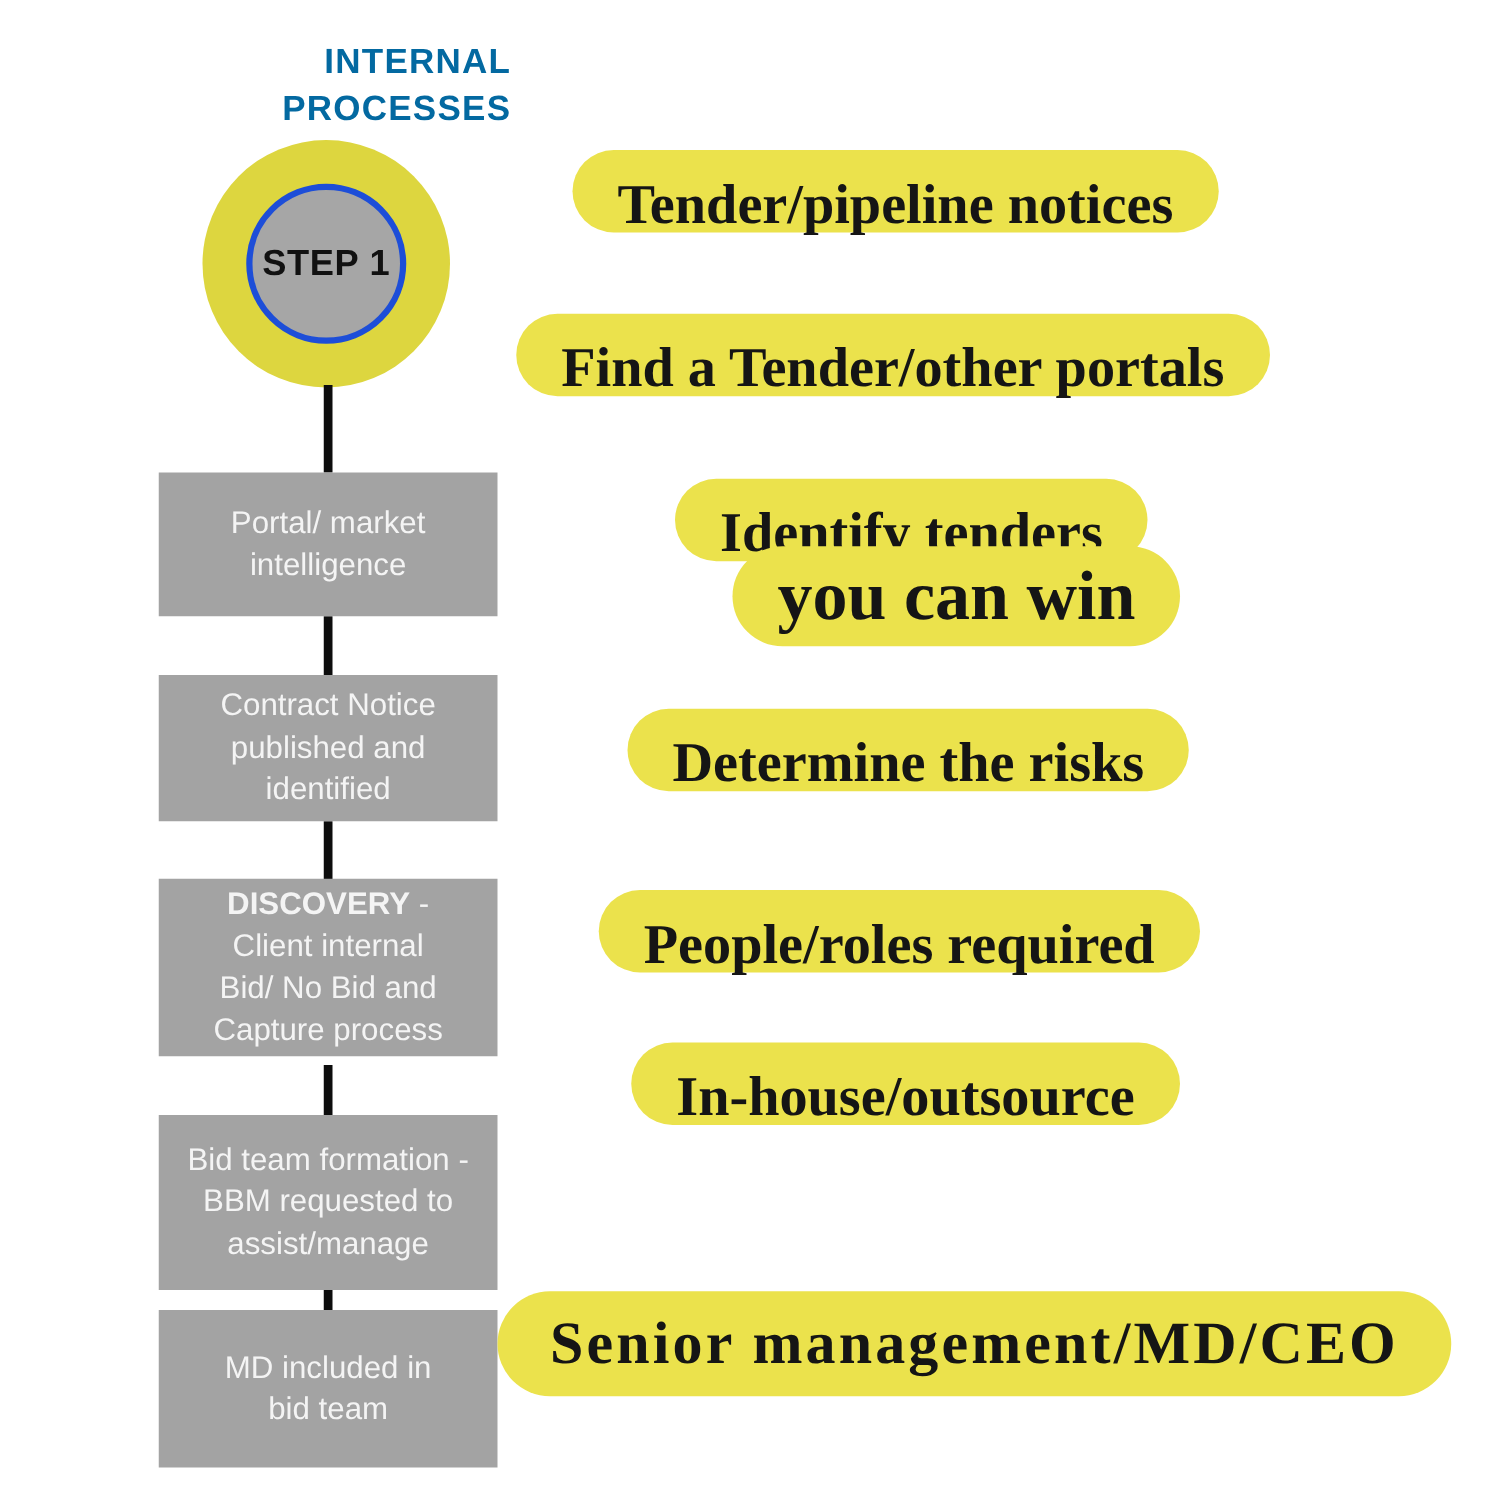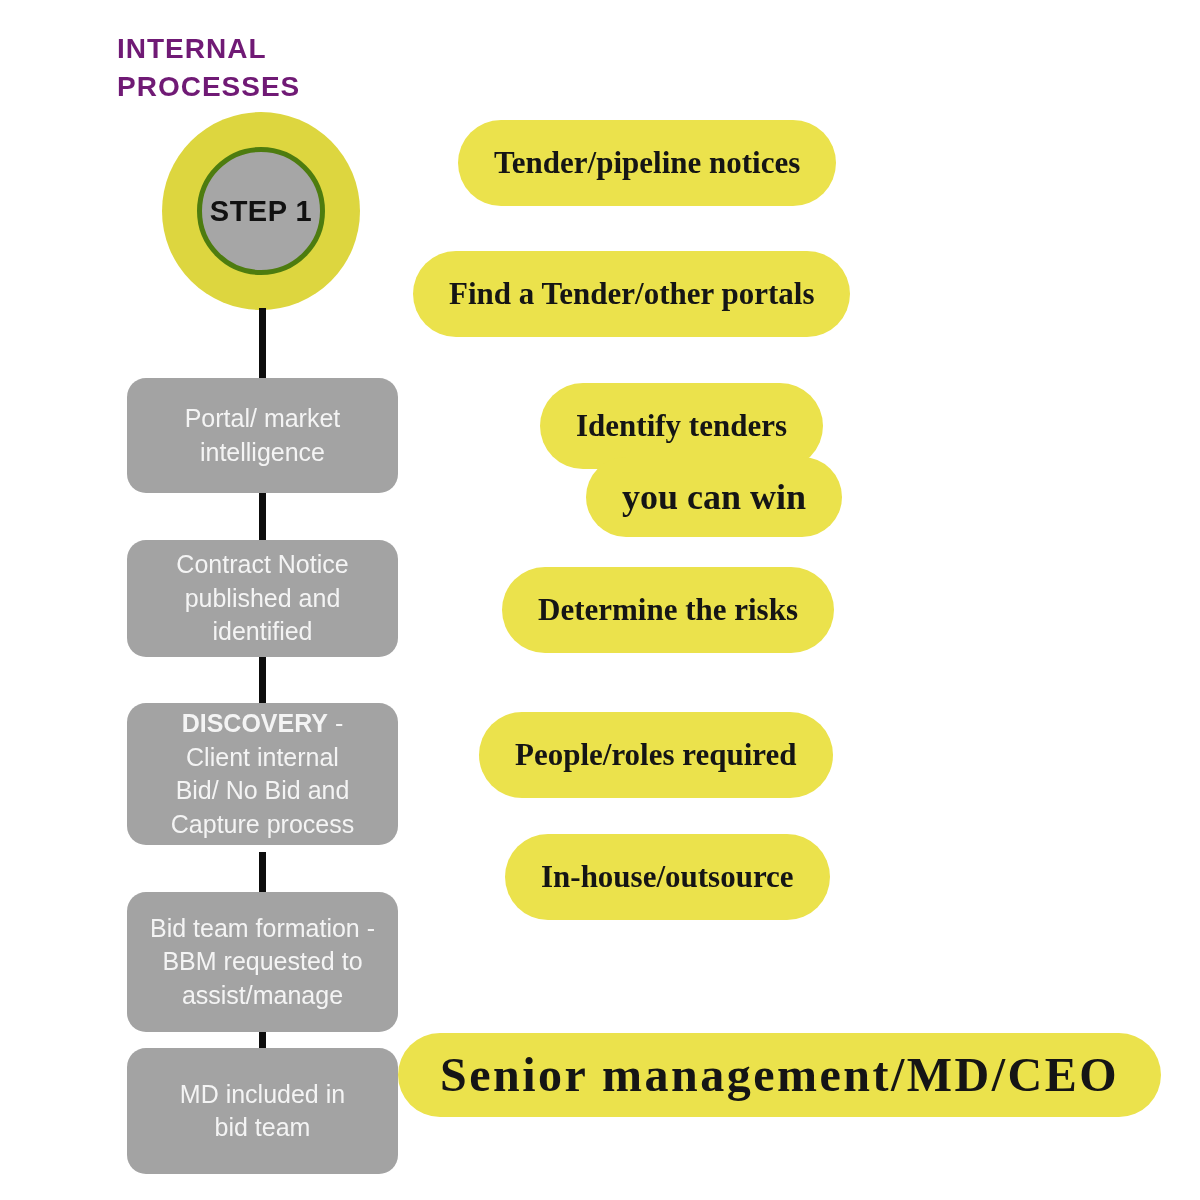--- a/index.html
+++ b/index.html
@@ -12,63 +12,63 @@
     --bg:#ffffff;
   }
   html,body{margin:0;padding:0;background:var(--bg);}
   .canvas{
     position:relative;width:1200px;height:1200px;background:var(--bg);
     overflow:hidden;font-family:"Liberation Sans",sans-serif;
   }
   
   .flow-title{
     position:absolute;left:117px;top:30px;width:292px;
-    text-align:left;font-weight:700;font-size:28px;line-height:38px;
-    letter-spacing:1px;color:#701a75;white-space:pre-line;
+    text-align:right;font-weight:700;font-size:28px;line-height:38px;
+    letter-spacing:1px;color:#0369a1;white-space:pre-line;
   }
   .step-circle-outer{
     position:absolute;left:162px;top:112px;width:198px;height:198px;
     border-radius:50%;background:var(--circle-yellow);
   }
   .step-circle-inner{
     position:absolute;left:35px;top:35px;width:118px;height:118px;
-    background:var(--inner-gray);border:5px solid #4d7c0f;border-radius:50%;
+    background:var(--inner-gray);border:5px solid #1d4ed8;border-radius:50%;
     display:flex;align-items:center;justify-content:center;
     font-weight:700;font-size:29px;color:#111;letter-spacing:0.5px;
   }
   .connector{position:absolute;left:259px;width:7px;background:#0d0d0d;}
   .c0{top:308px;height:70px;}
   .c1{top:493px;height:48px;}
   .c2{top:657px;height:47px;}
   .c3{top:852px;height:41px;}
   .c4{top:1005px;height:44px;}
   .process-box{
     position:absolute;left:127px;width:271px;background:var(--box-gray);
     color:var(--box-text);display:flex;align-items:center;justify-content:center;
-    text-align:center;font-size:25px;line-height:33.5px;border-radius:19px;
+    text-align:center;font-size:25px;line-height:33.5px;
   }
   .process-box .txt{white-space:pre-line;}
   .process-box .bold-word{font-weight:700;}
   .b0{top:378px;height:115px;}
   .b1{top:540px;height:117px;justify-content:center;}
   .b2{top:703px;height:142px;}
   .b3{top:892px;height:140px;}
   .b4{top:1048px;height:126px;}
   
   .callout{position:absolute;font-family:"Liberation Serif",serif;}
   .pill{
     display:inline-block;background:var(--yellow);color:var(--ink);
-    font-weight:700;font-size:31px;height:86px;line-height:86px;
+    font-weight:700;font-size:45px;height:66px;line-height:86px;
     padding:0 36px;border-radius:44px;white-space:nowrap;
   }
   .co0{left:458px;top:120px;}
   .co1{left:413px;top:251px;}
   .co2{left:540px;top:383px;}
   .co2 .row2{margin-top:-12px;margin-left:46px;}
-  .co2 .row2 .pill{height:80px;line-height:80px;font-size:36px;border-radius:40px;}
+  .co2 .row2 .pill{height:80px;line-height:80px;font-size:56px;border-radius:40px;}
   .co3{left:502px;top:567px;}
   .co4{left:479px;top:712px;}
   .co5{left:505px;top:834px;}
   .co6{left:398px;top:1009px;margin-top:24px;}
   .co6 .pill{font-size:48px;height:84px;line-height:84px;letter-spacing:2.5px;padding:0 42px;}
 </style>
 </head>
 <body>
 
 <div class="canvas">

